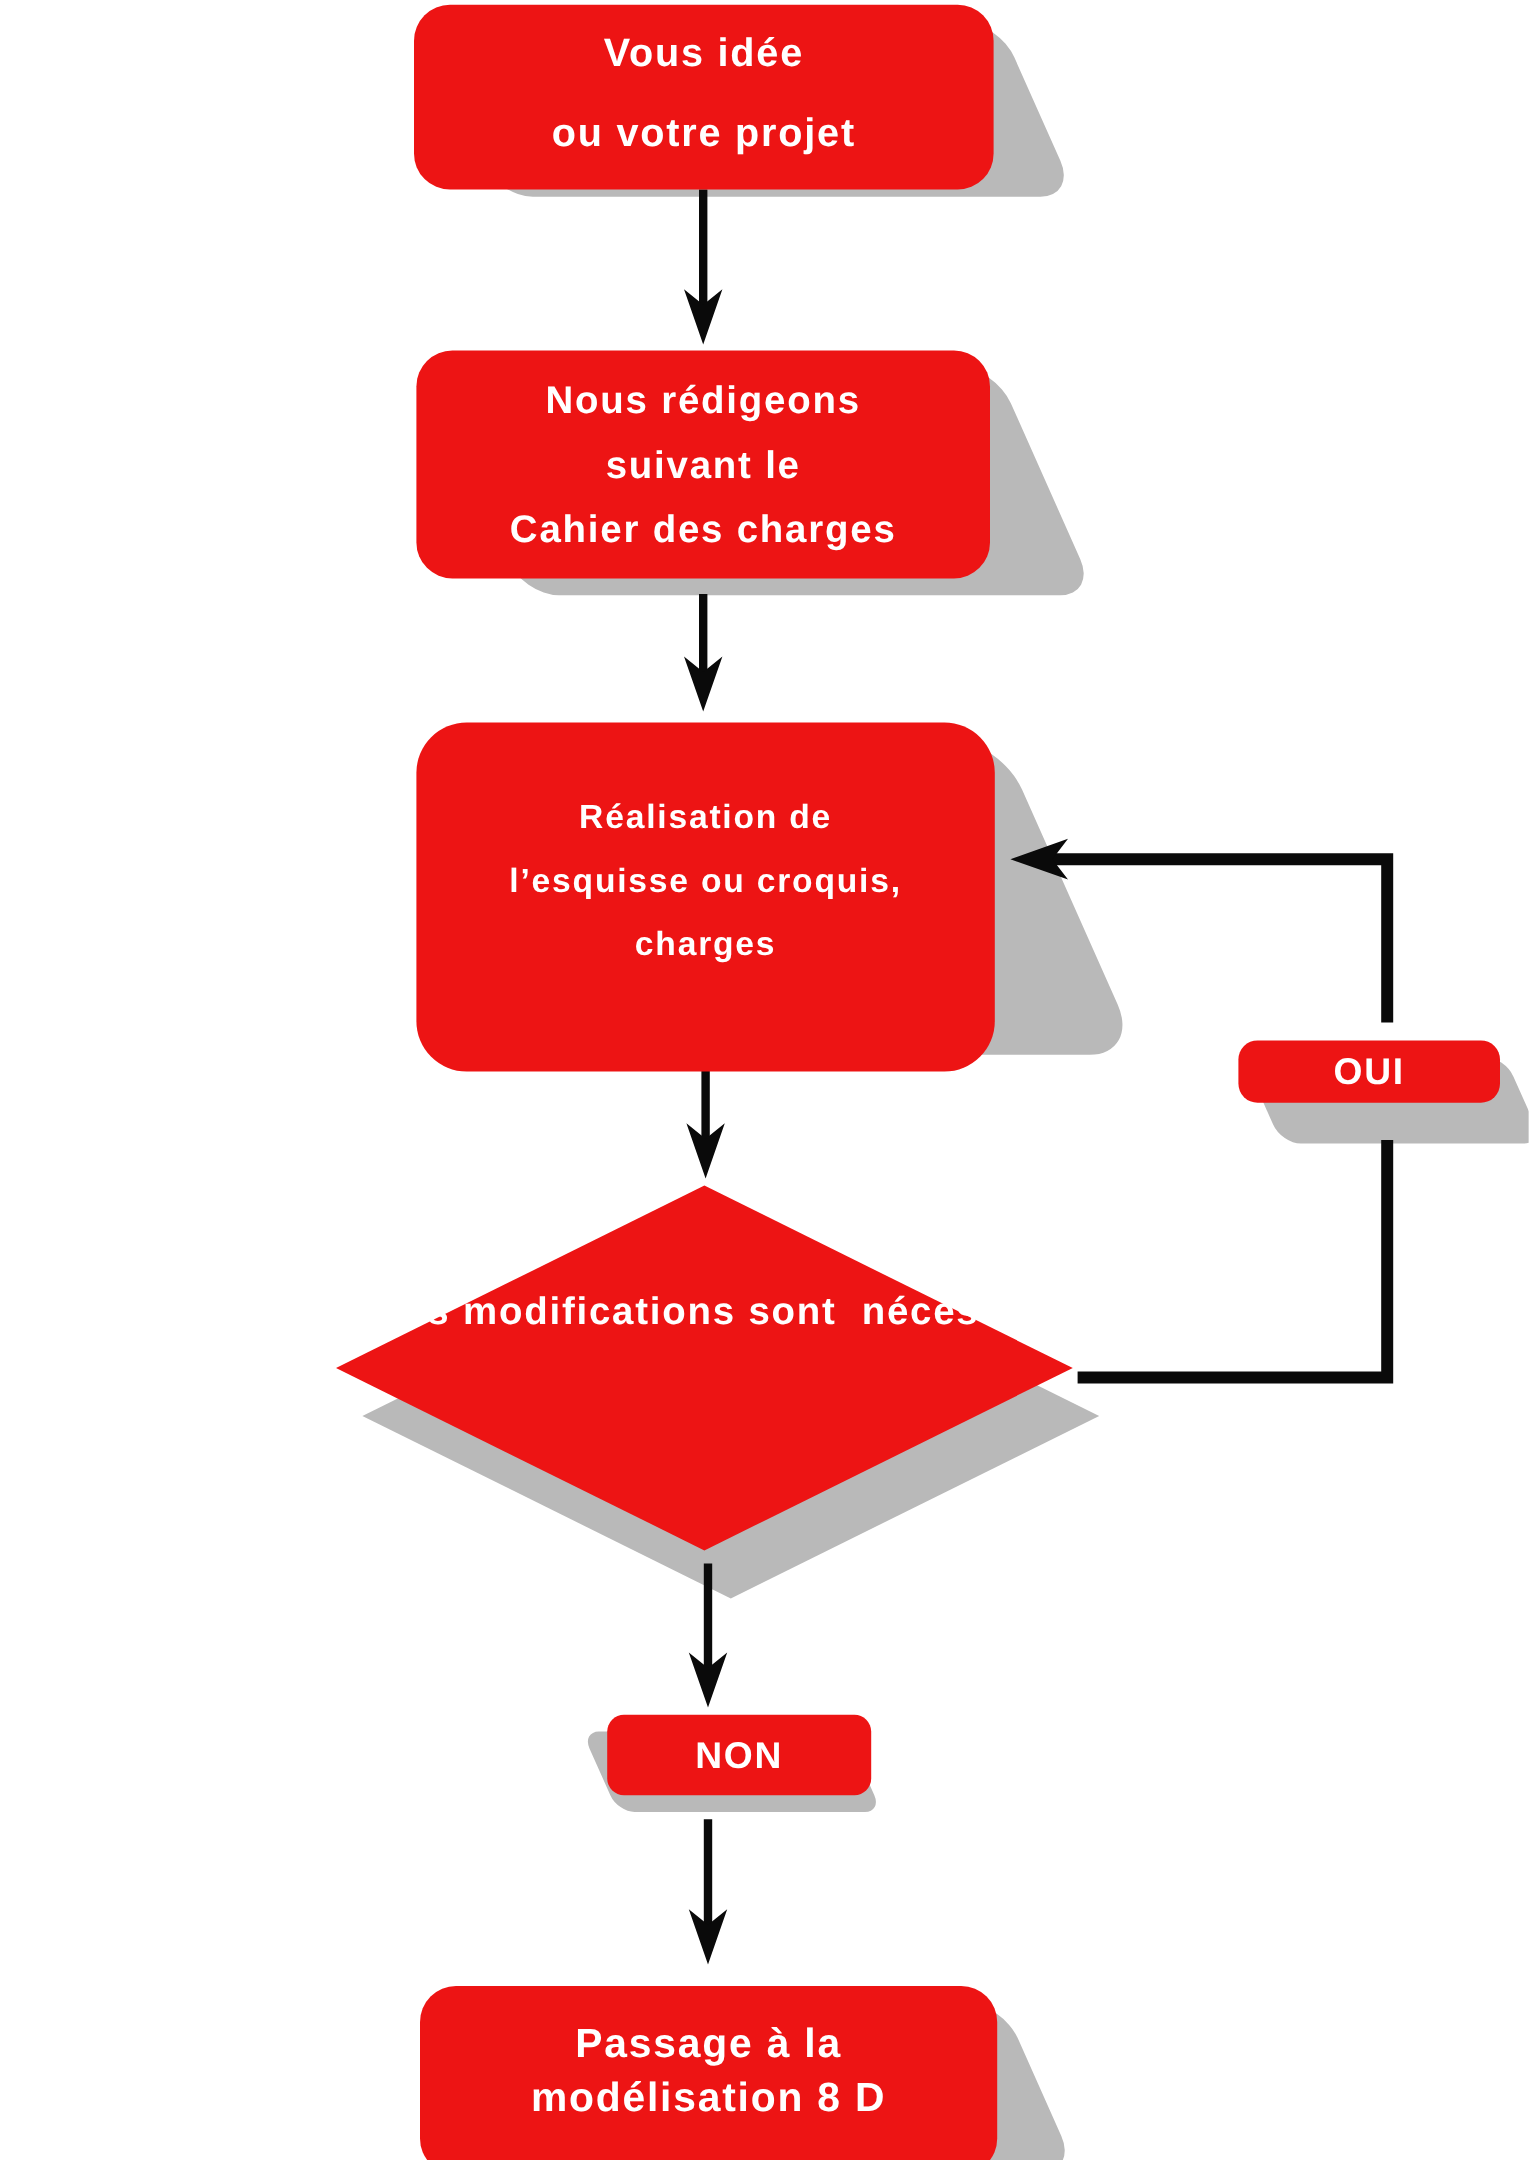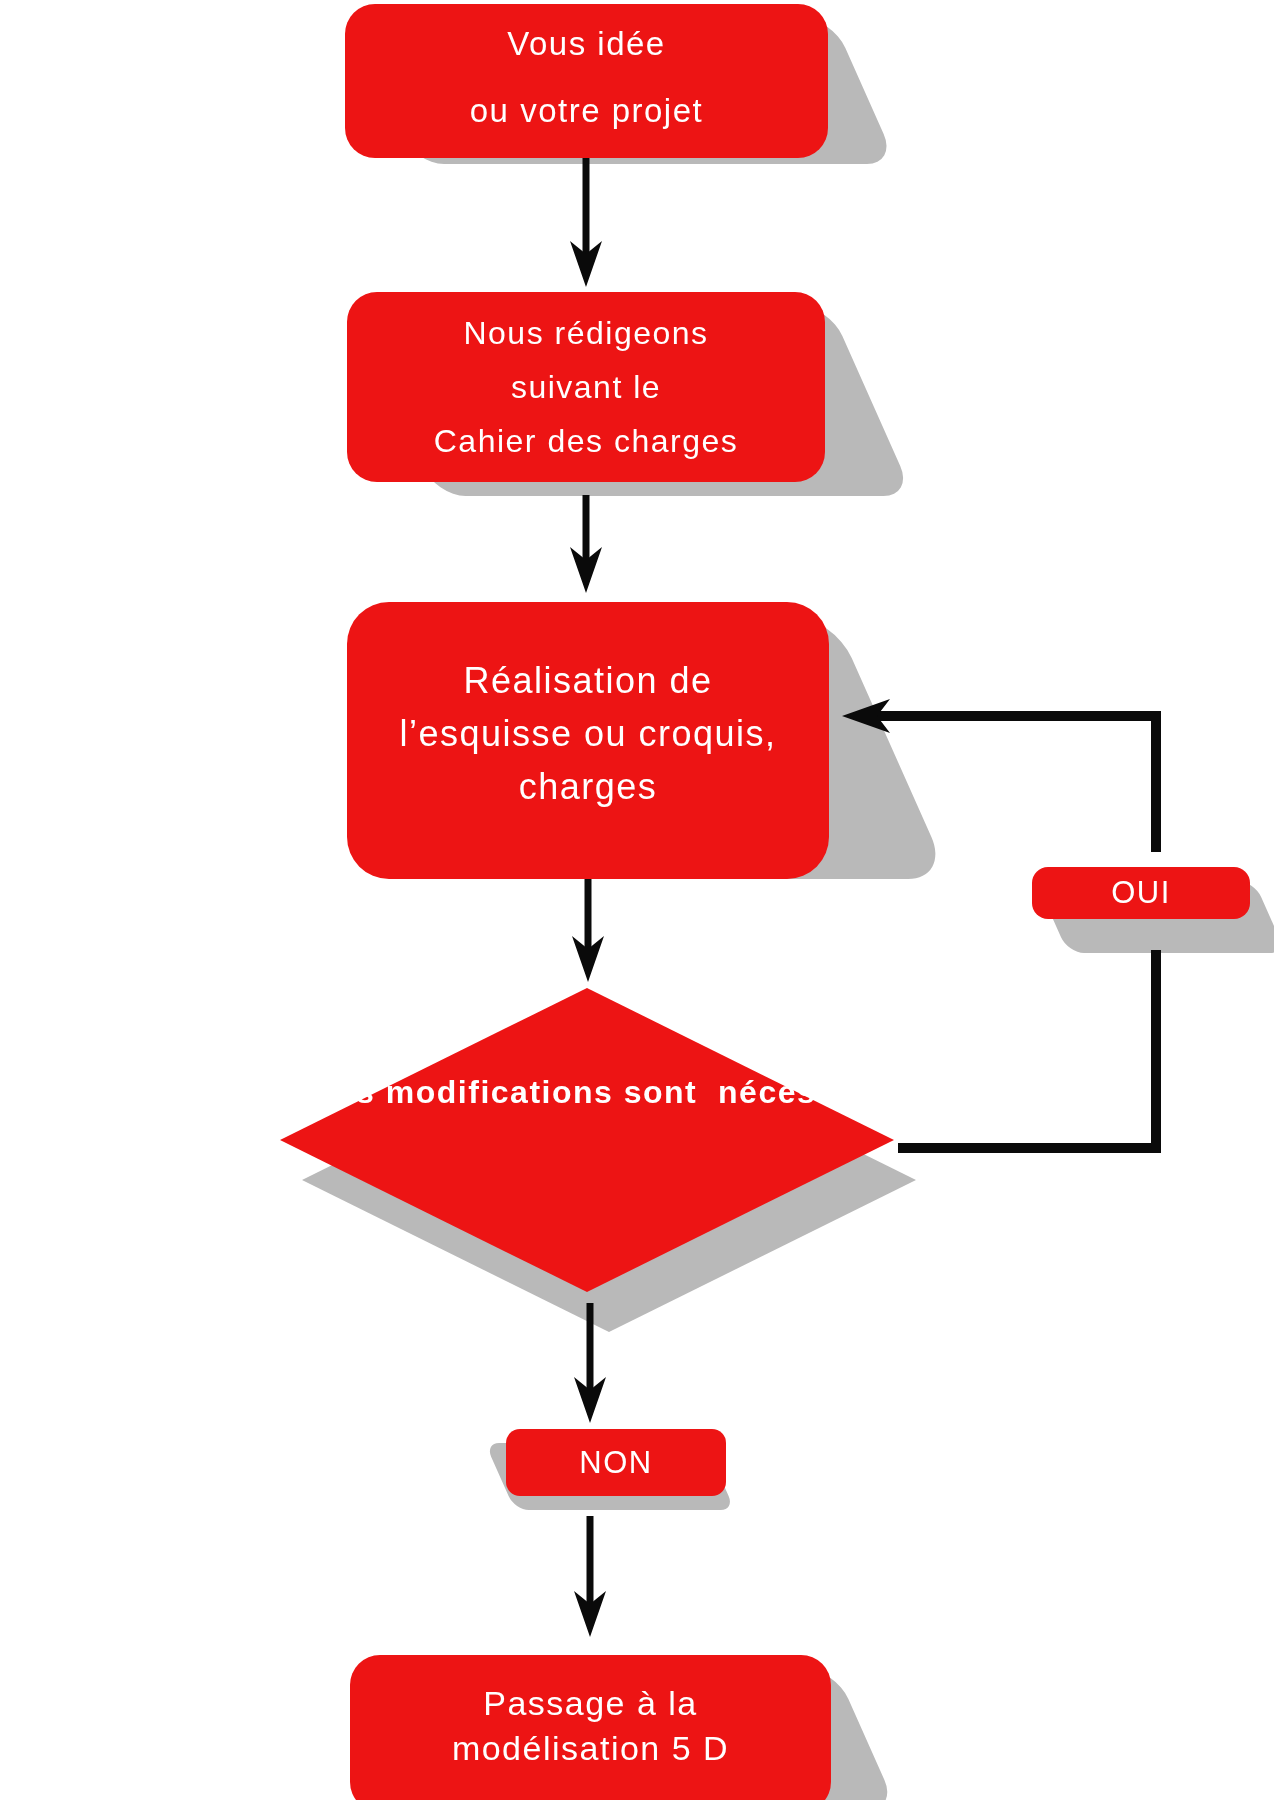--- a/index.html
+++ b/index.html
@@ -22,31 +22,31 @@
   svg.wires{position:absolute;left:0;top:0;z-index:1;pointer-events:none;}
   .wire{stroke:var(--ink,#0a0a0a);fill:none;}
   .head{fill:var(--ink,#0a0a0a);stroke:none;}
   .dshape{fill:var(--red,#ed1414);}
   .dshadow{fill:var(--shadow,#b9b9b9);}
   
   .node{
     position:absolute;
     background:var(--red,#ed1414);
     color:#ffffff;
-    font-weight:normal;
+    font-weight:bold;
     display:flex;flex-direction:column;
     align-items:center;justify-content:center;
     text-align:center;
     letter-spacing:1.5px;
     z-index:2;
   }
   .node span{display:block;}
   .n-idea   {left:345px;top:4px;   width:483px;height:146px;border-radius:30px;font-size:33px;line-height:67px;padding-bottom:8px;}
   .n-cahier {left:347px;top:292px; width:478px;height:190px;border-radius:30px;font-size:32px;line-height:54px;}
-  .n-esq    {left:347px;top:602px; width:482px;height:263px;border-radius:42px;font-size:36px;line-height:53px;padding-bottom:14px;}
+  .n-esq    {left:347px;top:602px; width:482px;height:263px;border-radius:42px;font-size:28px;line-height:53px;padding-bottom:28px;}
   .n-oui    {left:1032px;top:867px;width:218px;height:52px; border-radius:16px;font-size:31px;}
   .n-non    {left:481px;top:1429px;width:220px;height:67px; border-radius:14px;font-size:31px;margin-left:25px;}
   .n-final  {left:350px;top:1655px;width:481px;height:141px;border-radius:30px;font-size:34px;line-height:45px;padding-bottom:16px;}
   .d-label{
     position:absolute;left:280px;top:1068px;width:614px;height:144px;
     color:#ffffff;font-weight:bold;font-size:32px;line-height:48px;
     text-align:center;letter-spacing:1.5px;z-index:2;margin-left:28px;
   }
 </style>
 </head>
@@ -113,16 +113,16 @@
   <div class="node n-oui">
     <span>OUI</span>
   </div>
 
   <div class="node n-non">
     <span>NON</span>
   </div>
 
   <div class="node n-final">
     <span>Passage à la</span>
-    <span>modélisation 5 D</span>
+    <span>modélisation 8 D</span>
   </div>
 
 </div>
 
 </body></html>

